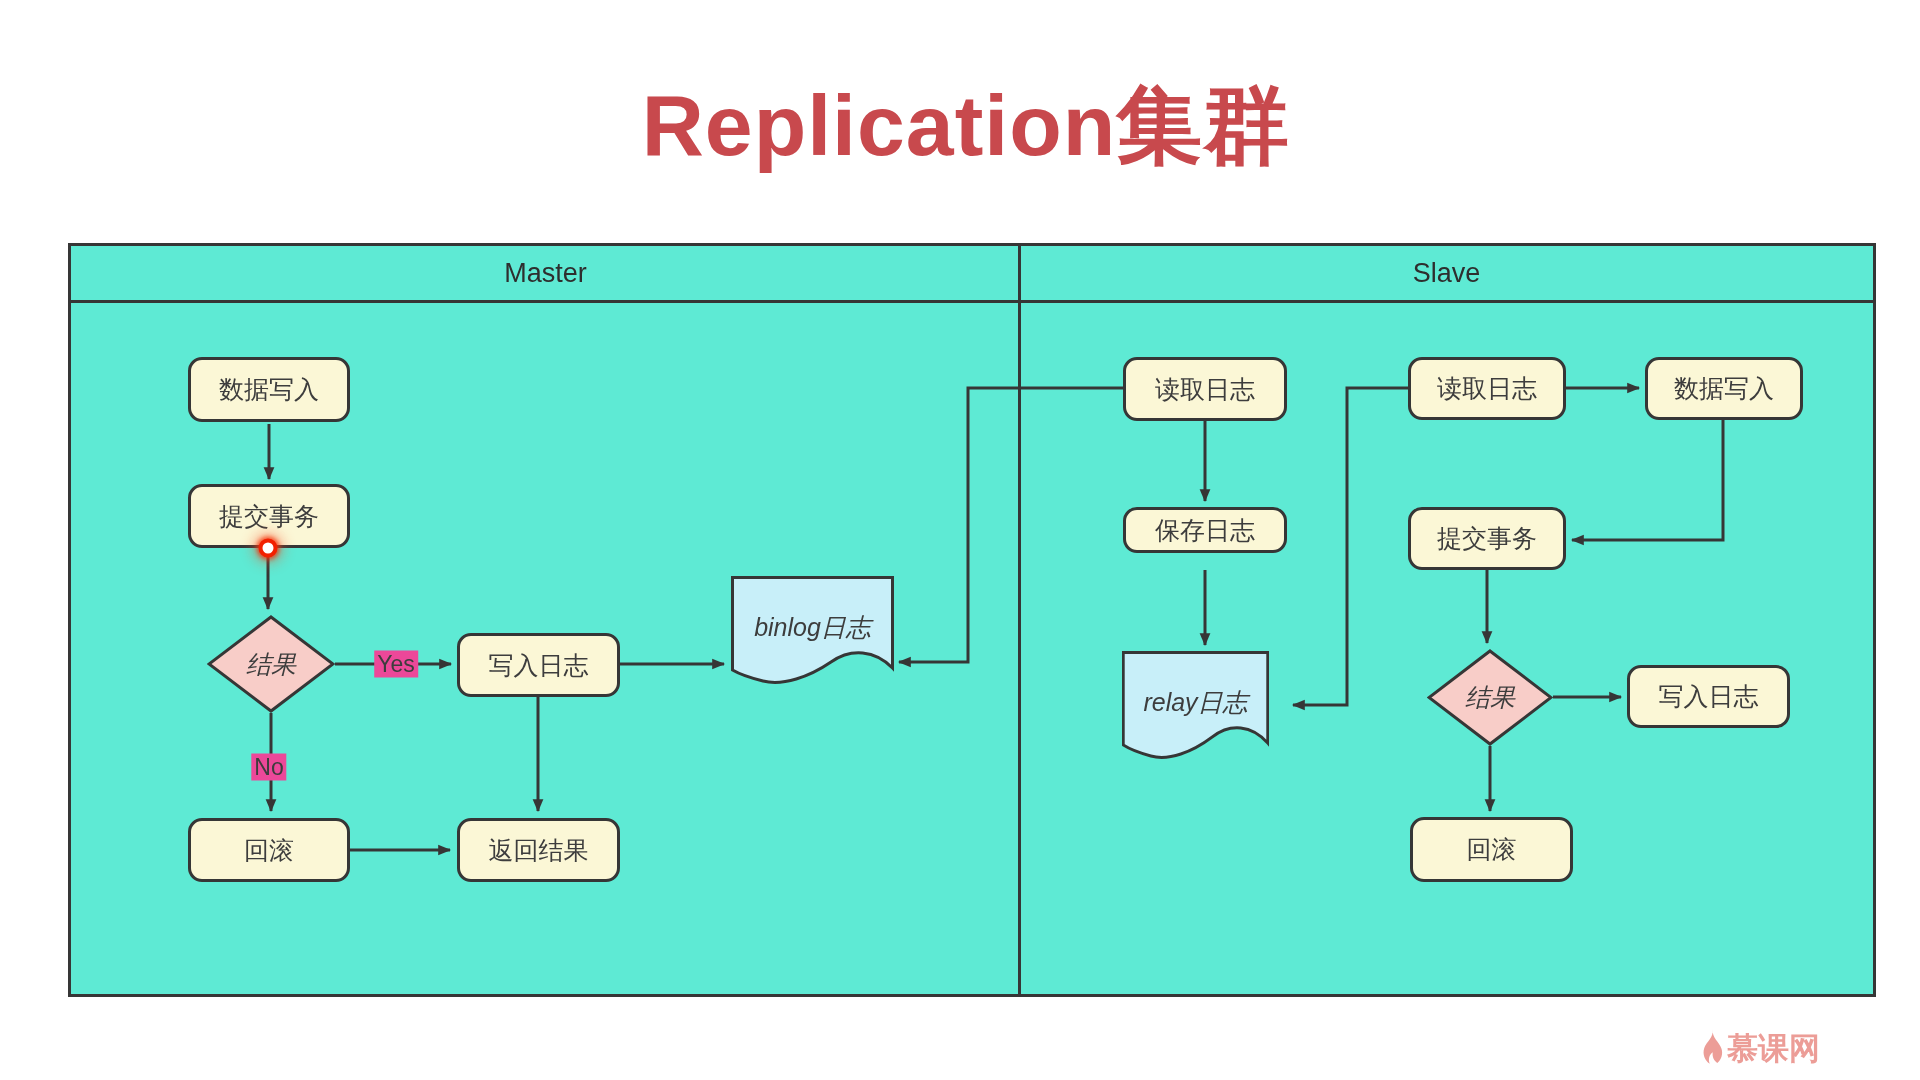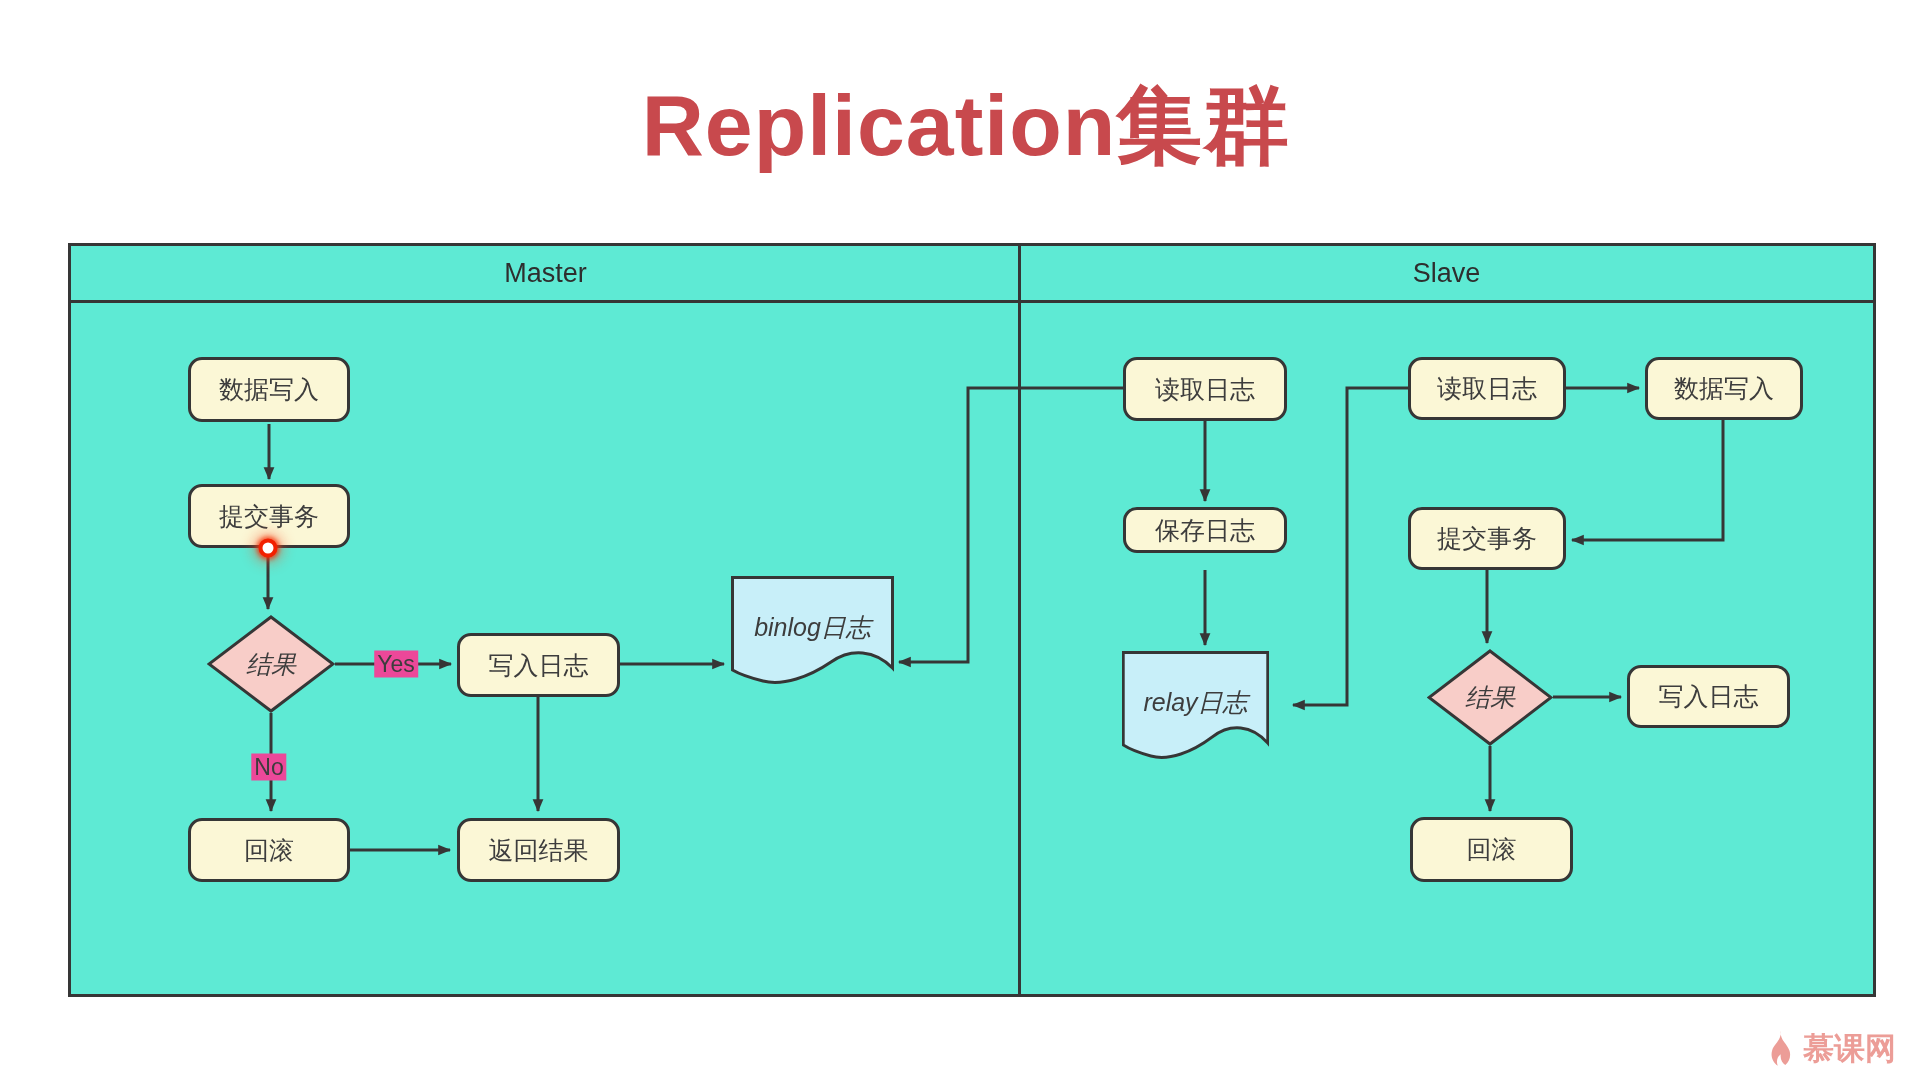--- a/index.html
+++ b/index.html
@@ -58,22 +58,22 @@
   
   .hotspot {
     position:absolute; left:268px; top:548px; width:11px; height:11px;
     transform:translate(-50%,-50%); border-radius:50%;
     background:#ffffff; border:4px solid #f22000;
     box-shadow:0 0 4px 2px rgba(243,48,10,.75), 0 0 12px 7px rgba(250,80,40,.35);
     z-index:3;
   }
   
   .watermark {
-    position:absolute; left:1764px; top:1028px; display:flex; align-items:flex-end;
-    color:var(--watermark-color,#ec9d97); font-size:31px; font-weight:600; gap:9px;
+    position:absolute; left:1696px; top:1028px; display:flex; align-items:flex-start;
+    color:var(--watermark-color,#ec9d97); font-size:31px; font-weight:600; gap:1px;
   }
   .watermark svg { width:30px; height:40px; }
   .watermark svg path { fill:var(--watermark-color,#ec9d97); }
 </style>
 </head>
 <body>
 
 <div class="canvas">
 
   <h1 class="title">Replication集群</h1>

